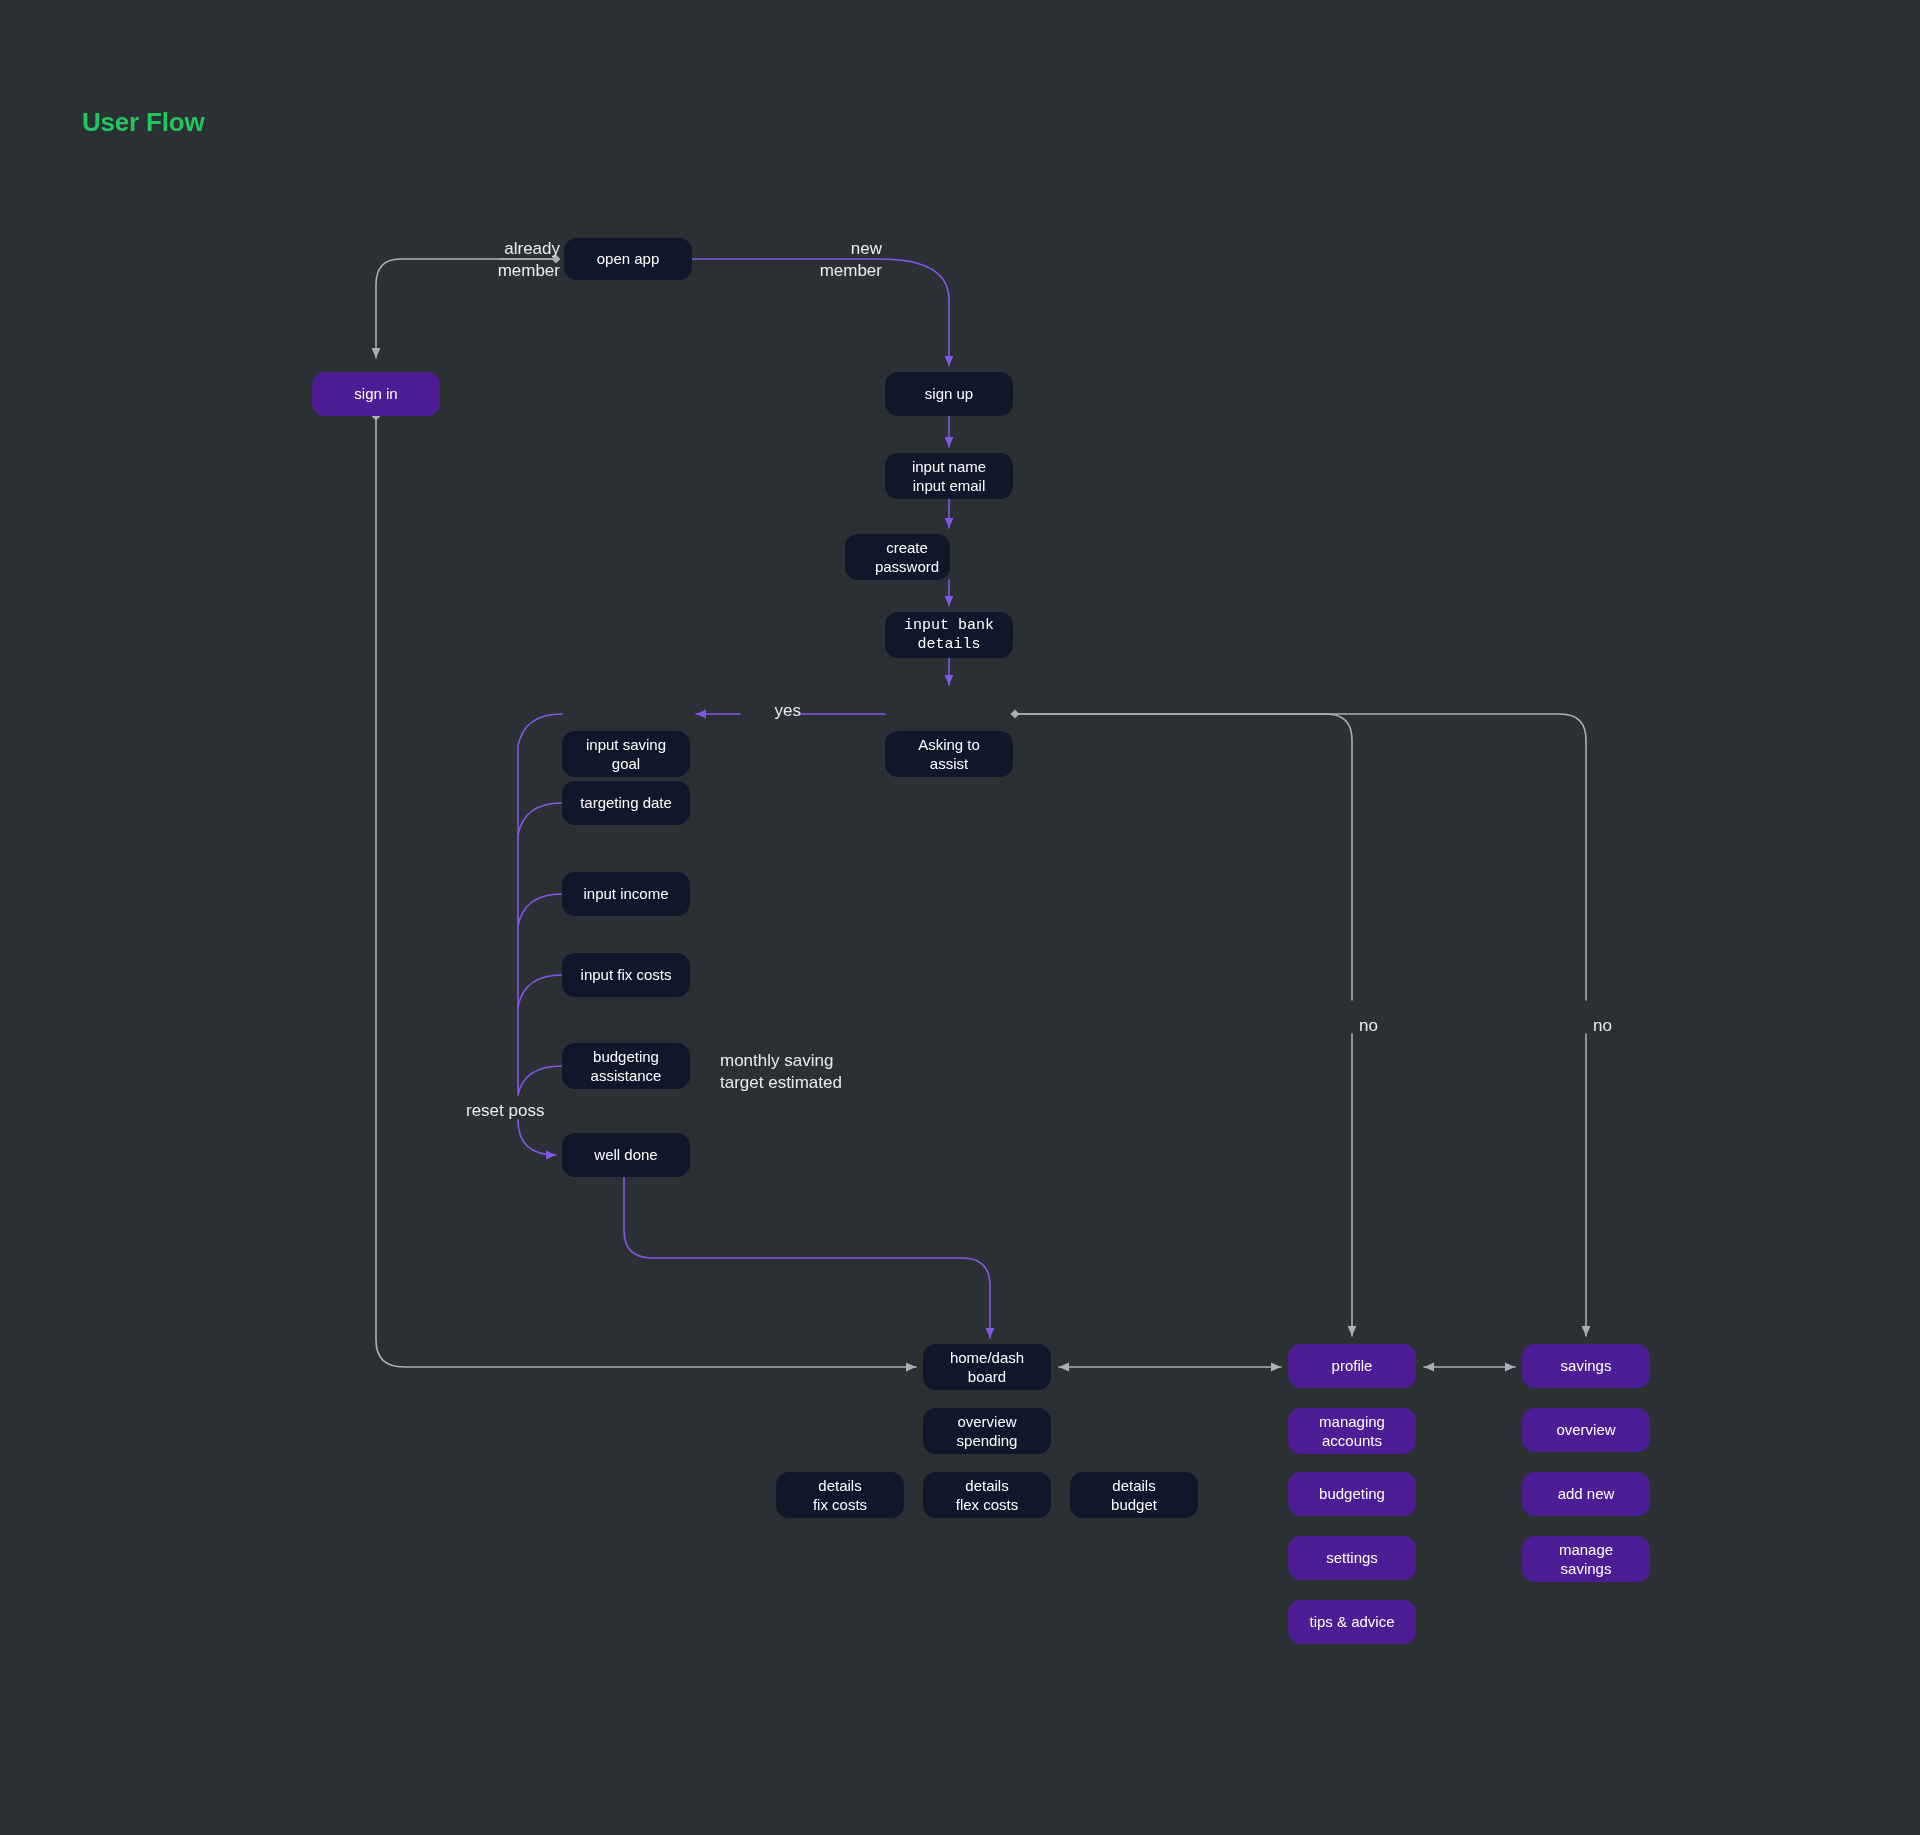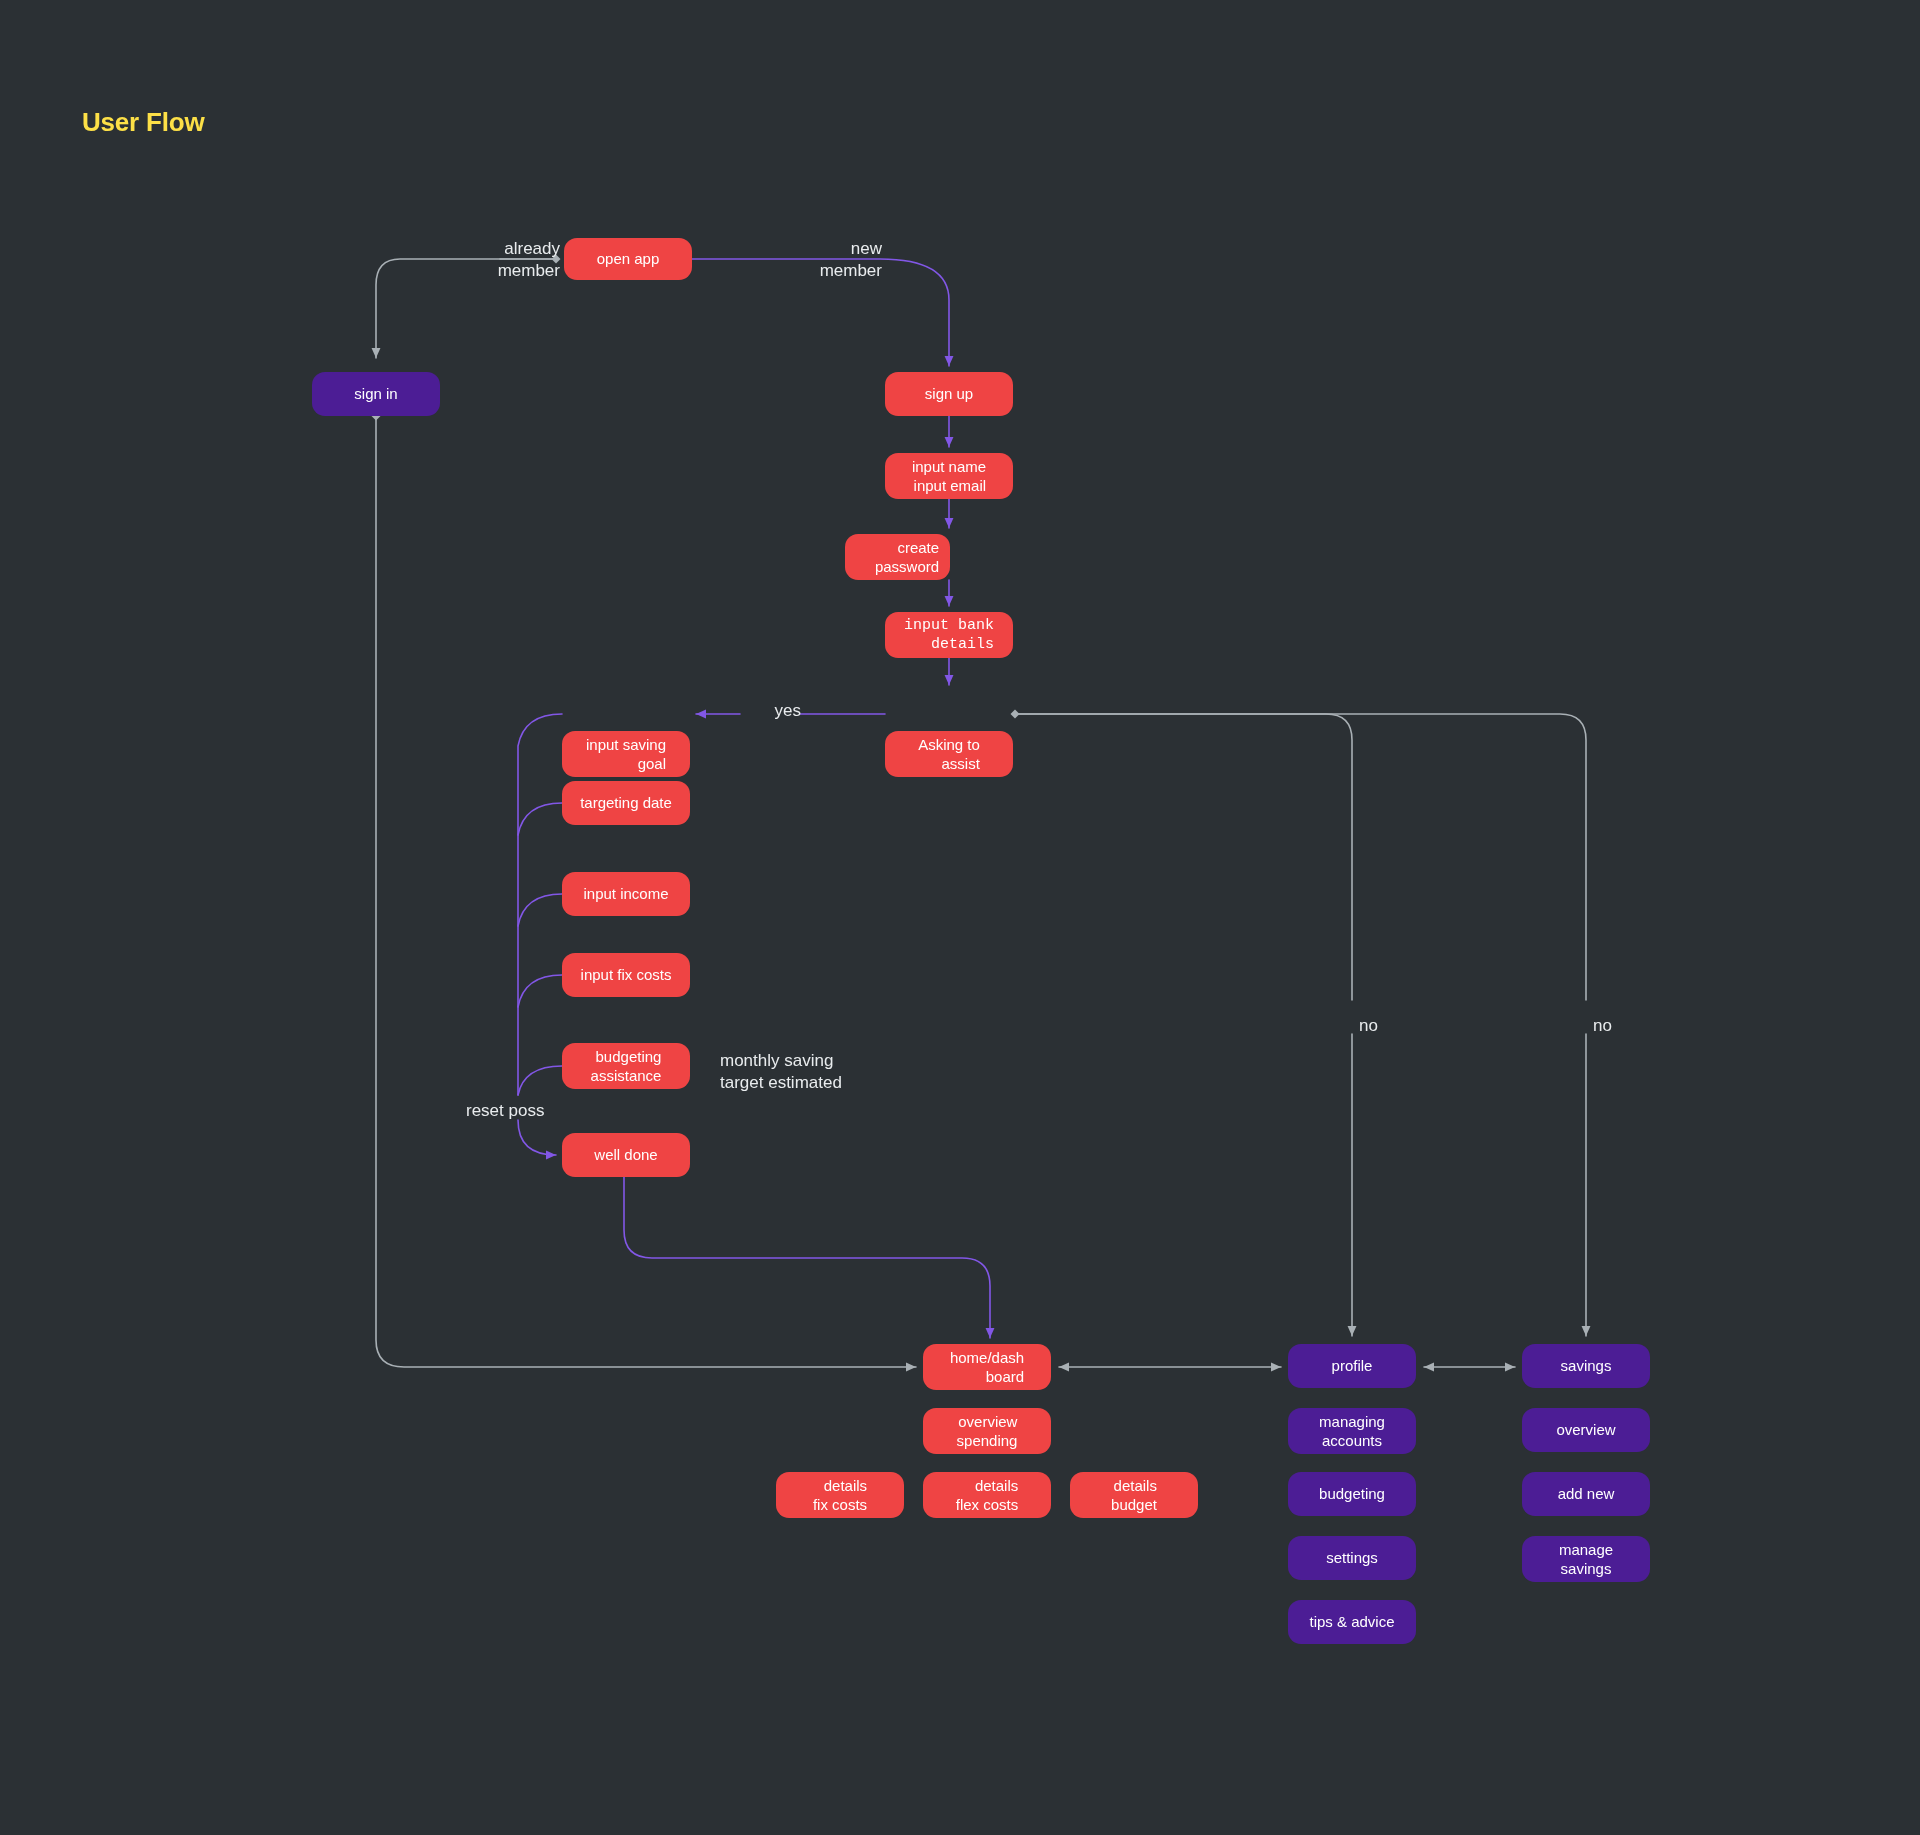--- a/index.html
+++ b/index.html
@@ -22,37 +22,37 @@
     width: 1920px;
     height: 1835px;
     pointer-events: none;
   }
   .page-title {
     position: absolute;
     left: 82px;
     top: 107px;
     font-size: 26px;
     font-weight: bold;
-    color: #fde047;
+    color: #22c55e;
     letter-spacing: -0.2px;
   }
   .node {
     position: absolute;
     display: flex;
     align-items: center;
     justify-content: center;
     text-align: center;
     border-radius: 13px;
     font-size: 15px;
     line-height: 1.28;
     color: #ffffff;
     padding: 4px 8px;
     white-space: pre-line;
   }
-  .node.purple { background: #ef4444; text-align: right; }
+  .node.purple { background: #0f172a; }
   .node.gray   { background: #4c1d95; }
   .edge-label {
     position: absolute;
     font-size: 17px;
     line-height: 1.28;
     color: #e9ecee;
     text-align: right;
     white-space: pre-line;
   }
   .edge-label.left-al { text-align: left; }

